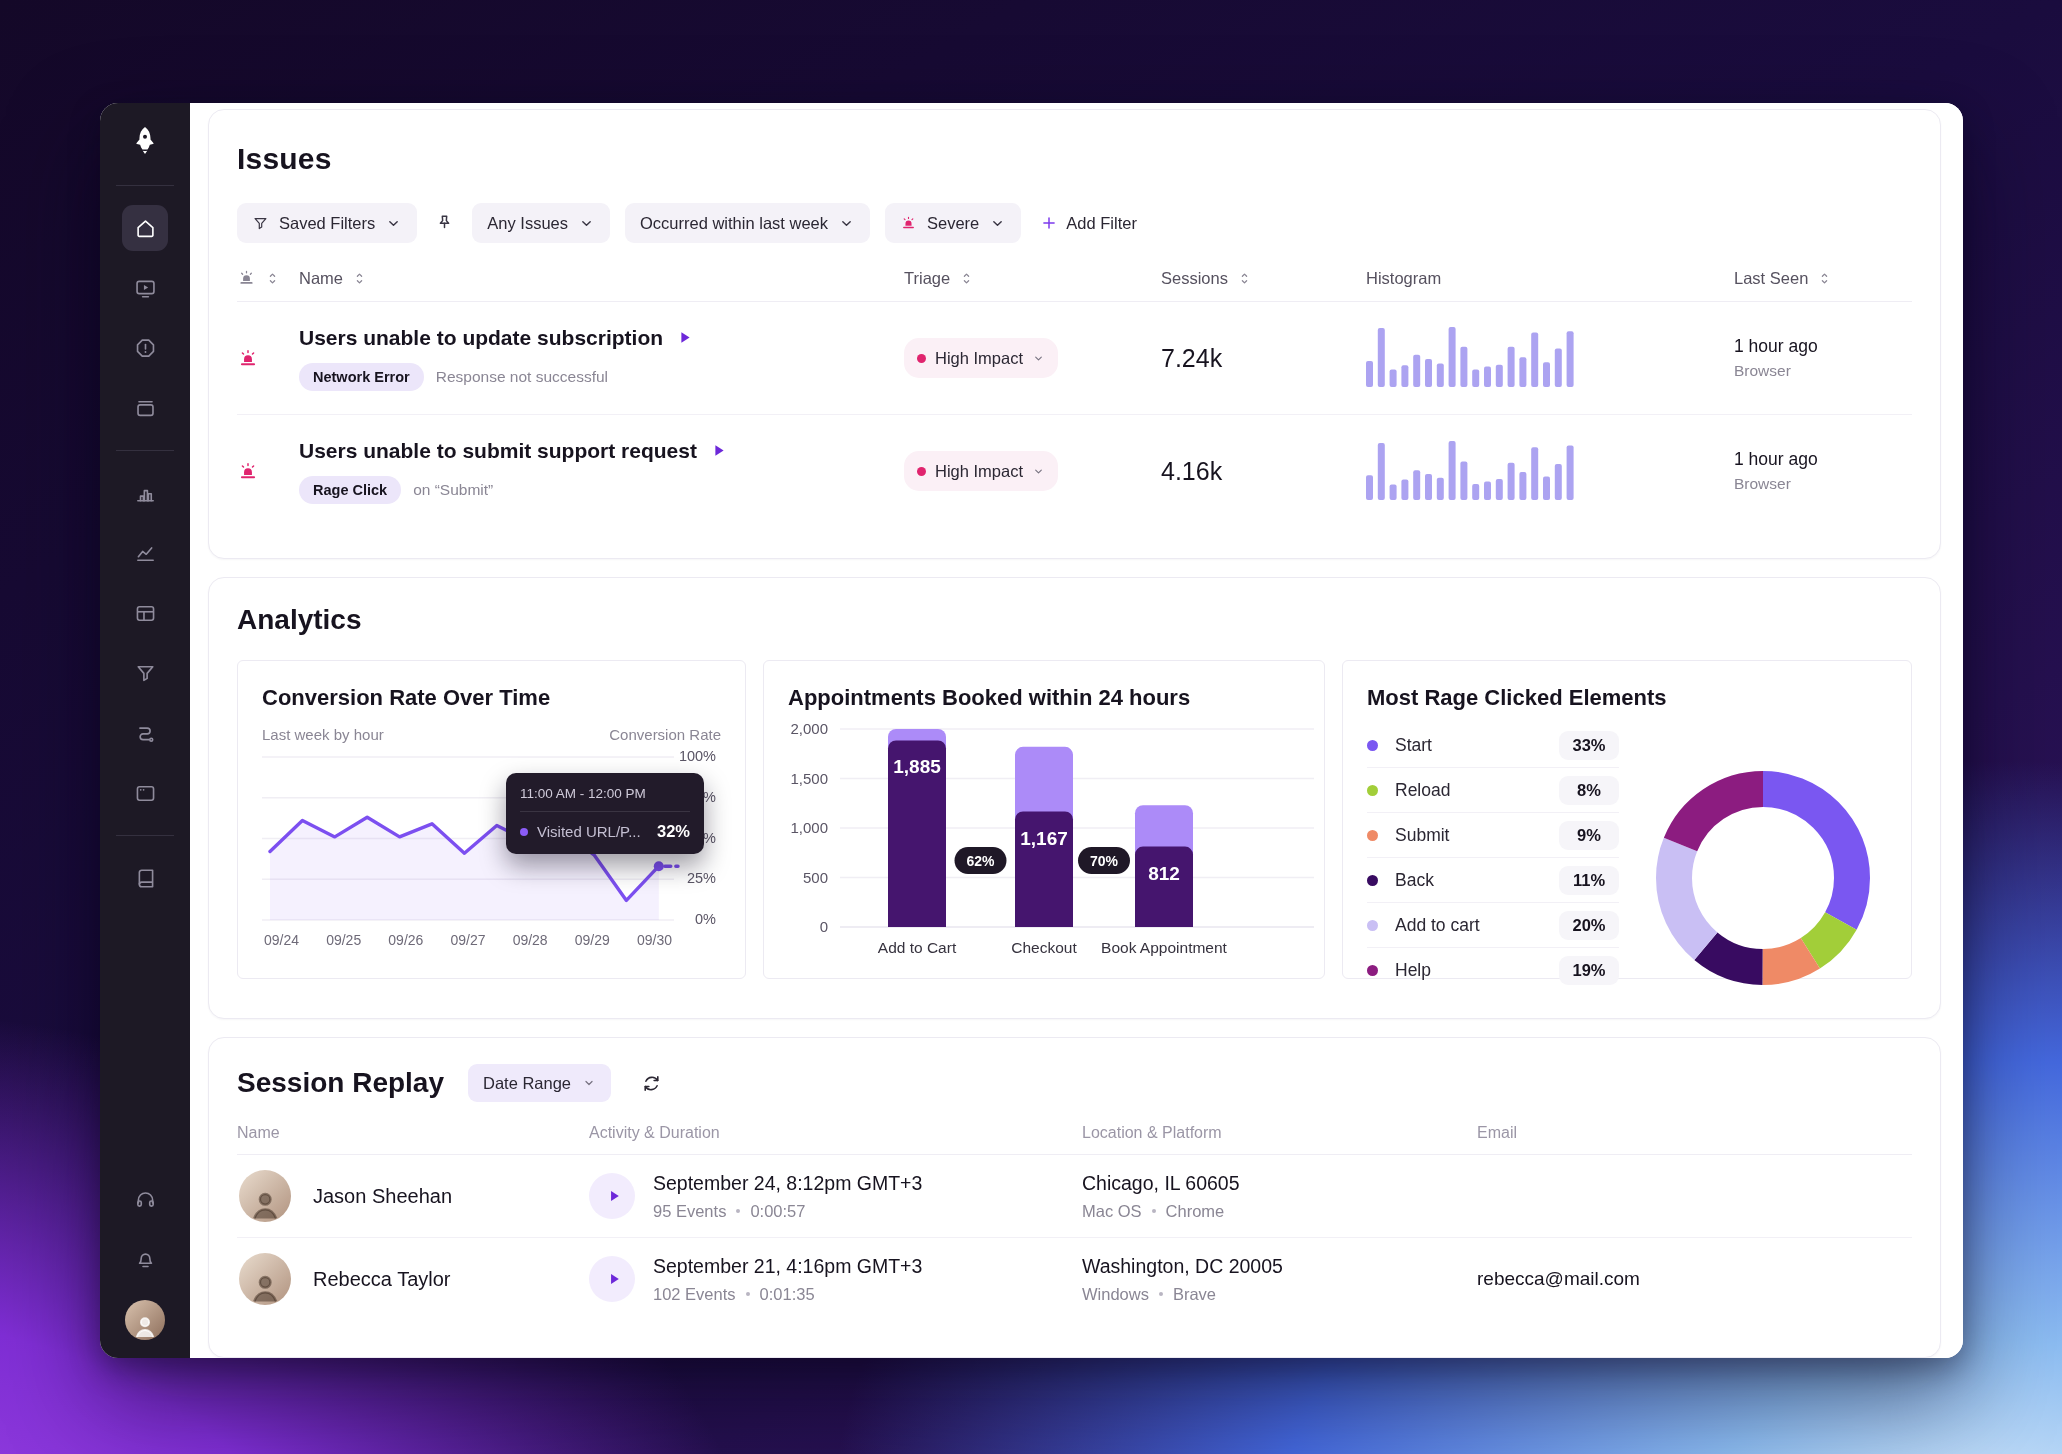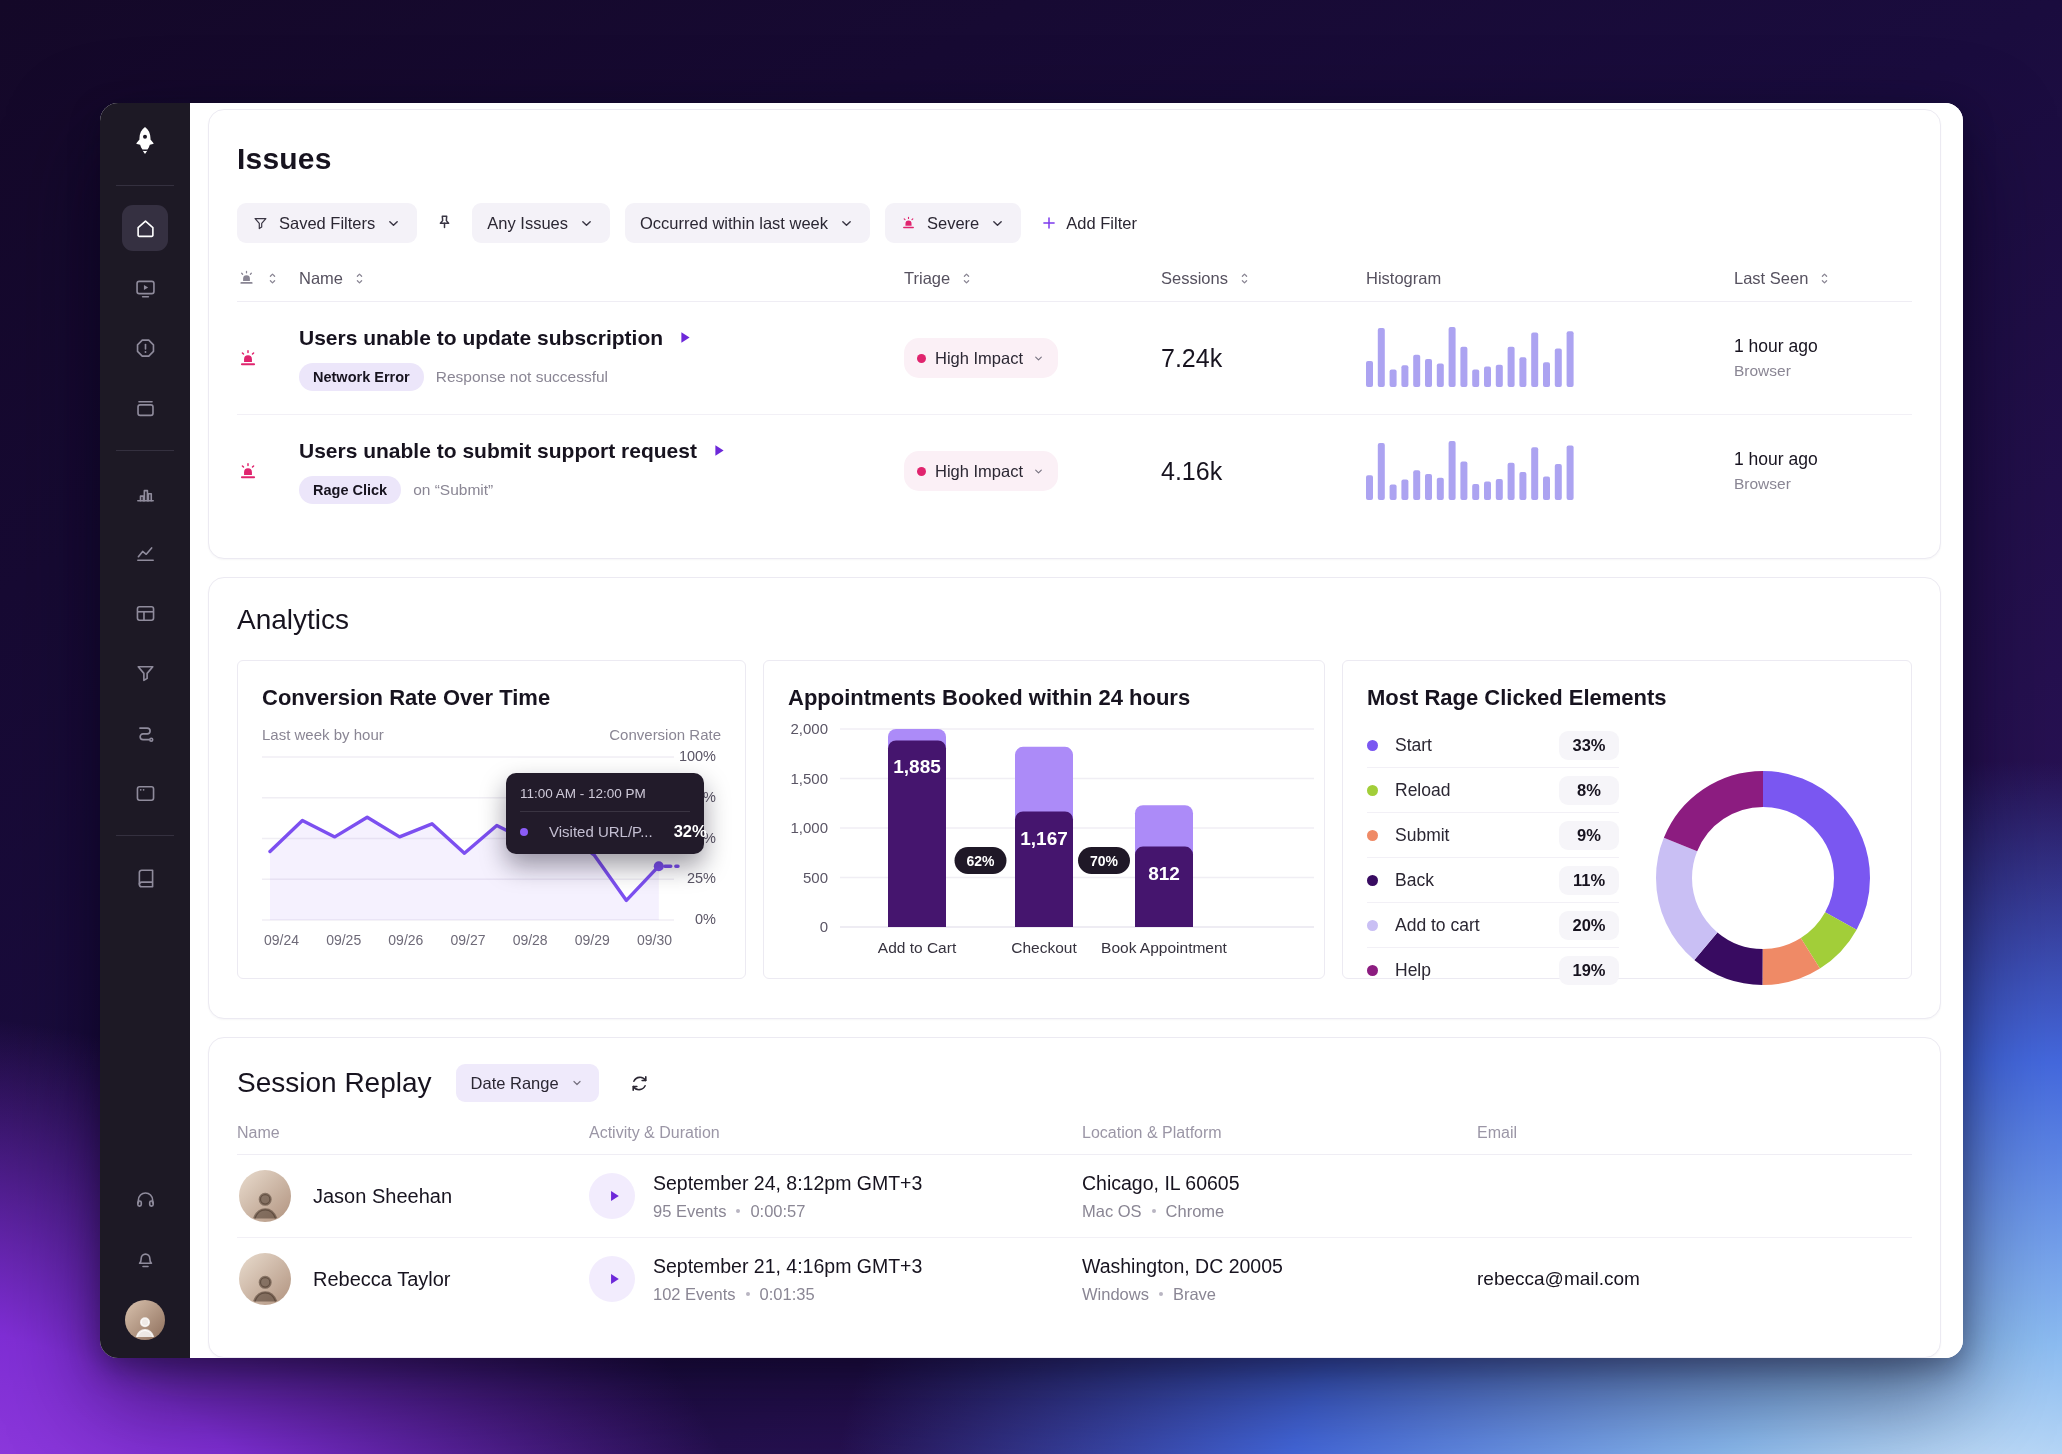--- a/index.html
+++ b/index.html
@@ -26,21 +26,21 @@
   .sbtn .icon{width:23px;height:23px}
   .sbtn.active{background:#353041;color:#fff}
   .sspace{flex:1}
   .savatar{width:40px;height:40px;border-radius:50%;margin-top:12px;overflow:hidden;flex:none;
     background:linear-gradient(135deg,#D9C2AE,#8E6F5C);display:flex;align-items:flex-end;justify-content:center}
   .savatar .icon{width:70%;height:70%;color:rgba(255,255,255,.8)}
   
   .main{flex:1;padding:6px 22px 0 18px;display:flex;flex-direction:column;gap:18px;overflow:hidden;background:#fff}
   .card{background:#fff;border:1px solid #ECEAF2;border-radius:16px;box-shadow:0 1px 2px rgba(23,15,45,.04);box-sizing:border-box}
   h1.sec{font-size:30px;font-weight:700;color:#17131F;margin:0;letter-spacing:.2px}
-  h2.sec{font-size:28px;font-weight:400;color:#17131F;margin:0}
+  h2.sec{font-size:28px;font-weight:700;color:#17131F;margin:0}
   .icon{display:inline-flex}
   .icon svg{width:100%;height:100%}
   
   .issues{padding:32px 28px 0;height:450px;flex:none}
   .filters{display:flex;align-items:center;gap:15px;margin-top:27px}
   .chip{display:flex;align-items:center;gap:10px;height:40px;padding:0 15px;background:#F4F2F8;border-radius:9px;
     font-size:16.5px;color:#2B2733;white-space:nowrap}
   .chip .icon{width:17px;height:17px;color:#3A3644}
   .chev{width:14px;height:14px;color:#75717F}
   .iconbtn{width:21px;height:21px;color:#3A3644;margin:0 2px}
@@ -73,21 +73,21 @@
   .acard h3{font-size:22px;font-weight:700;color:#17131F;margin:0}
   .subrow{display:flex;justify-content:space-between;margin-top:15px;font-size:15px;color:#8A8694}
   .linebox{position:relative;margin-top:10px;display:flex;gap:6px}
   .ylabs{position:relative;width:44px;height:172px;flex:none}
   .ylabs span{position:absolute;right:12px;font-size:14.5px;color:#5A5565}
   .xlabs{display:flex;justify-content:space-between;width:408px;margin-top:7px;font-size:14px;color:#6E6A78;padding:0 2px}
   .ltt{position:absolute;left:244px;top:20px;width:170px;background:#221B2A;border-radius:10px;padding:13px 14px;
     box-shadow:0 12px 26px rgba(10,5,25,.4);z-index:2}
   .ltt .t{font-size:13.5px;color:#CFCAD9}
   .ltt hr{border:none;border-top:1px solid #3A3442;margin:10px 0}
-  .ltt .r{display:flex;align-items:center;gap:21px}
+  .ltt .r{display:flex;align-items:center;gap:9px}
   .ltt .d{width:8px;height:8px;border-radius:50%;background:#8B5CF6;flex:none}
   .ltt .s{font-size:15px;color:#C4BFD2;white-space:nowrap}
   .ltt .v{font-size:16.5px;font-weight:700;color:#fff;margin-left:auto}
   .ragewrap{display:flex;margin-top:12px;align-items:flex-end}
   .legend{width:252px}
   .lrow{display:flex;align-items:center;height:44px;border-bottom:1px solid #F2F0F6}
   .lrow:last-child{border-bottom:none}
   .ldot{width:11px;height:11px;border-radius:50%;margin-right:17px;flex:none}
   .llab{font-size:17.5px;color:#2B2733}
   .lpill{margin-left:auto;background:#F6F5F9;border-radius:9px;padding:5px 12px;font-size:16.5px;font-weight:700;

